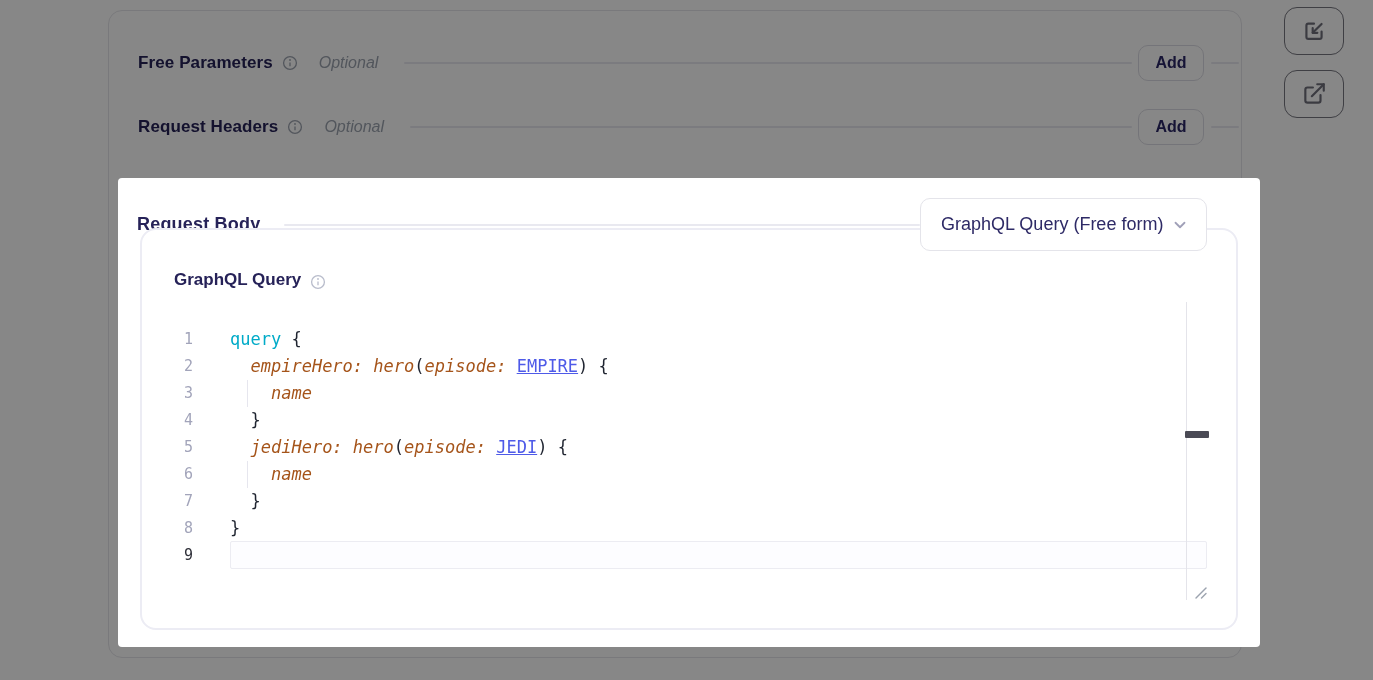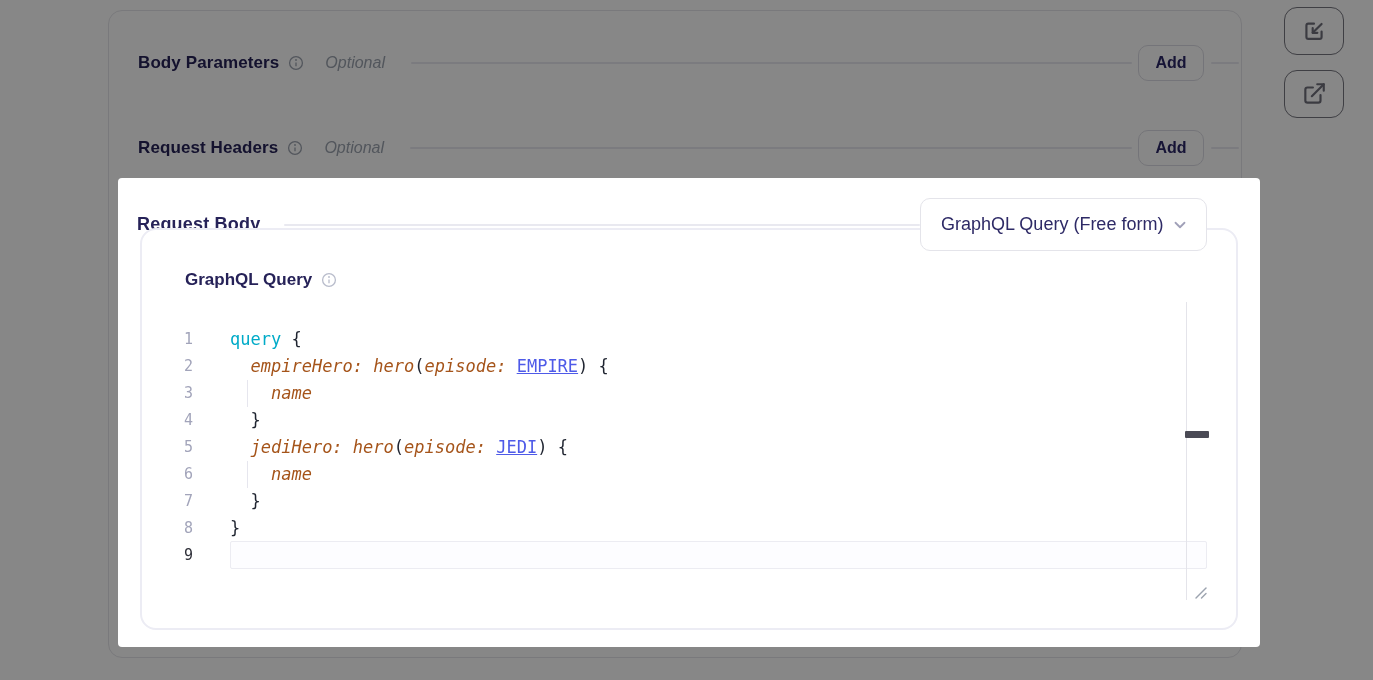--- a/index.html
+++ b/index.html
@@ -12,21 +12,21 @@
   .base-page { position:absolute; inset:0; background:#fff; }
   .form-card {
     position:absolute; left:108px; top:10px; width:1134px; height:648px;
     background:#fff; border:1px solid #E5E5EA; border-radius:14px;
   }
   .section-row {
     position:absolute; left:29px; right:2px; height:44px;
     display:flex; align-items:center;
   }
   .row-qp { top:30px; }
-  .row-rh { top:115px; }
+  .row-rh { top:94px; }
   .section-title { font-size:17px; font-weight:700; color:#262258; letter-spacing:.1px; white-space:nowrap; }
   .info-icon { margin-left:9px; display:inline-flex; flex:none; }
   .optional-label { margin-left:21px; font-size:16px; font-style:italic; color:#9CA3AF; white-space:nowrap; }
   .h-divider { height:2px; background:#E9E9F0; border-radius:1px; }
   .divider-flex { flex:1; margin-left:26px; margin-right:6px; }
   .divider-tail { width:28px; margin-left:7px; flex:none; }
   .add-btn {
     flex:none; width:66px; height:36px; background:#fff;
     border:1px solid #DCDCE4; border-radius:10px;
     font-family:"Liberation Sans", sans-serif;
@@ -61,21 +61,21 @@
     display:flex; align-items:center; padding:0 18px 0 20px;
     cursor:pointer; position:relative; z-index:3;
   }
   .body-type-value { flex:1; font-size:18px; color:#2E2A66; white-space:nowrap; }
   .chevron-down { flex:none; display:inline-flex; margin-left:8px; }
 
   .gql-box {
     position:absolute; left:22px; top:50px; width:1098px; height:402px;
     border:2px solid #ECECF4; border-radius:16px; background:#fff; z-index:1;
   }
-  .gql-label-row { position:absolute; left:67px; top:92px; display:flex; align-items:center; z-index:2; }
+  .gql-label-row { position:absolute; left:56px; top:92px; display:flex; align-items:flex-end; z-index:2; }
   .gql-label { font-size:17px; font-weight:700; color:#262258; }
 
   
   .code-editor { position:absolute; left:30px; top:148px; right:60px; z-index:2; }
   .code-line { display:flex; height:27px; line-height:27px; font-family:"DejaVu Sans Mono", monospace; }
   .gutter {
     flex:none; width:45px; text-align:right; font-size:15px; color:#A2A4BA;
     user-select:none;
   }
   .gutter.active { color:#2F3039; }
@@ -99,21 +99,21 @@
 </style>
 </head>
 <body>
 
 <div class="stage">
 
   <div class="base-page">
     <div class="form-card">
 
       <div class="section-row row-qp">
-        <span class="section-title">Body Parameters</span>
+        <span class="section-title">Free Parameters</span>
         <span class="info-icon">
           <svg width="16" height="16" viewBox="0 0 16 16" fill="none" stroke="#9CA3AF" stroke-width="1.3">
             <circle cx="8" cy="8" r="6.4"></circle>
               <line x1="8" y1="7.4" x2="8" y2="11.2"></line>
               <circle cx="8" cy="5" r="0.9" fill="#9CA3AF" stroke="none"></circle>
           </svg>
         </span>
         <span class="optional-label">Optional</span>
         <span class="h-divider divider-flex"></span>
         <button class="add-btn">Add</button>

